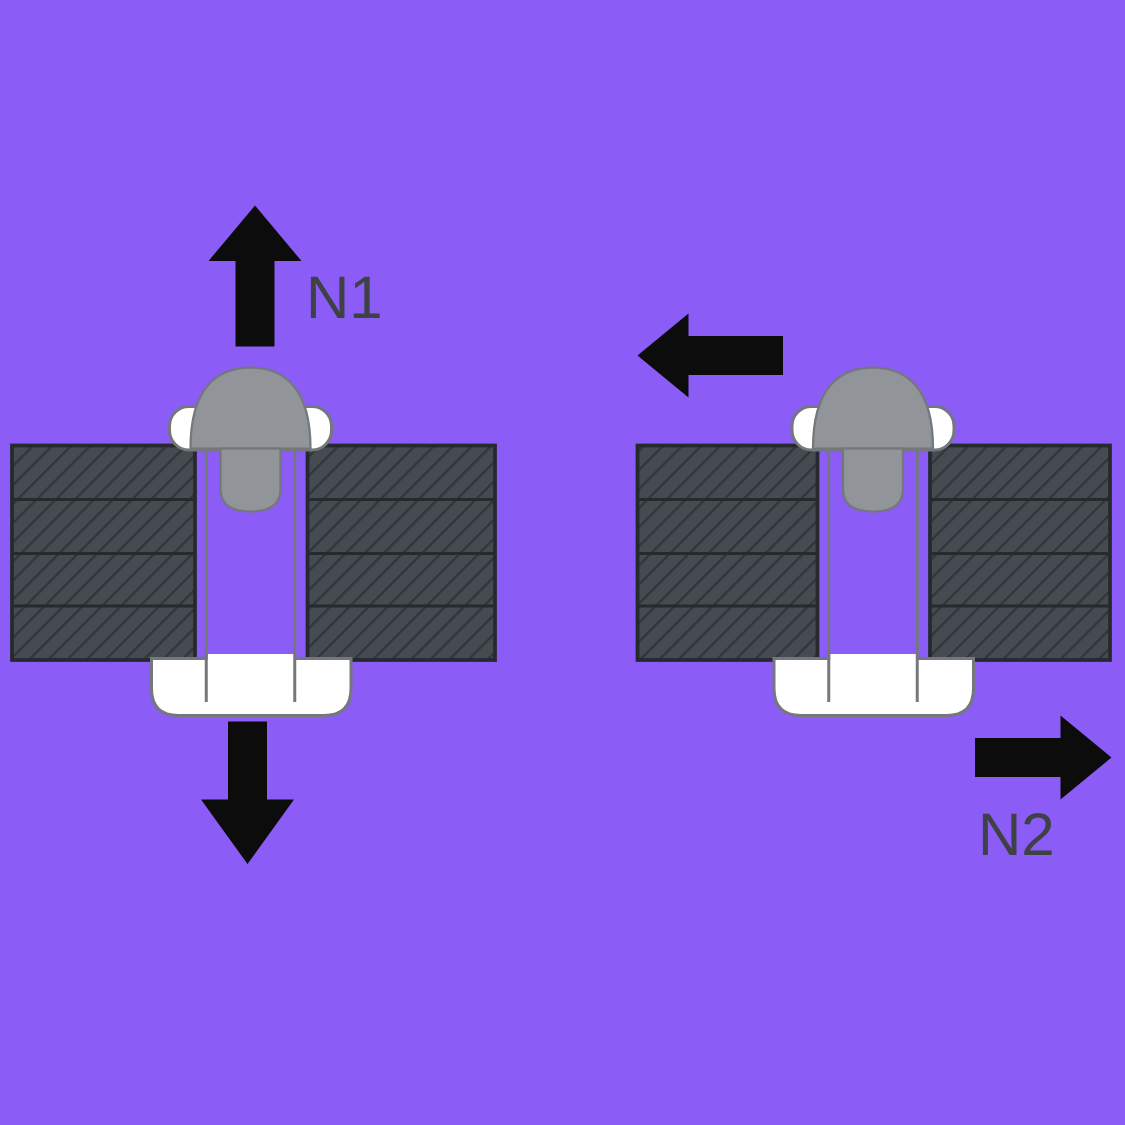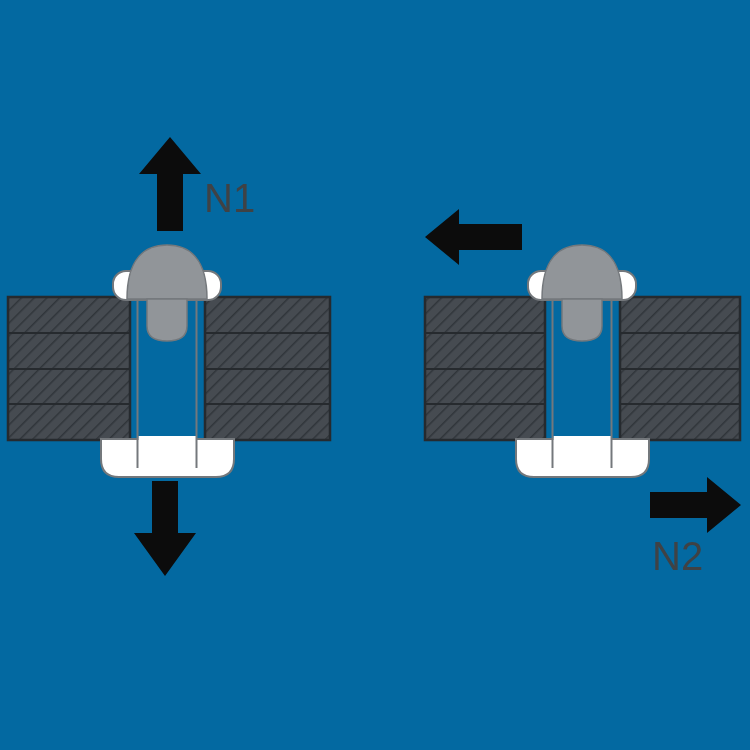--- a/index.html
+++ b/index.html
@@ -4,21 +4,21 @@
 <style>
   html, body {
     margin: 0;
     padding: 0;
     background: #ffffff;
   }
   .stage {
     width: 750px;
     height: 750px;
     position: relative;
-    background: #0369a1;
+    background: #8b5cf6;
     overflow: hidden;
   }
   svg { display: block; }
   .load-label {
     font-family: "Liberation Sans", sans-serif;
     font-size: 40px;
     font-weight: 400;
   }
 </style>
 </head>

